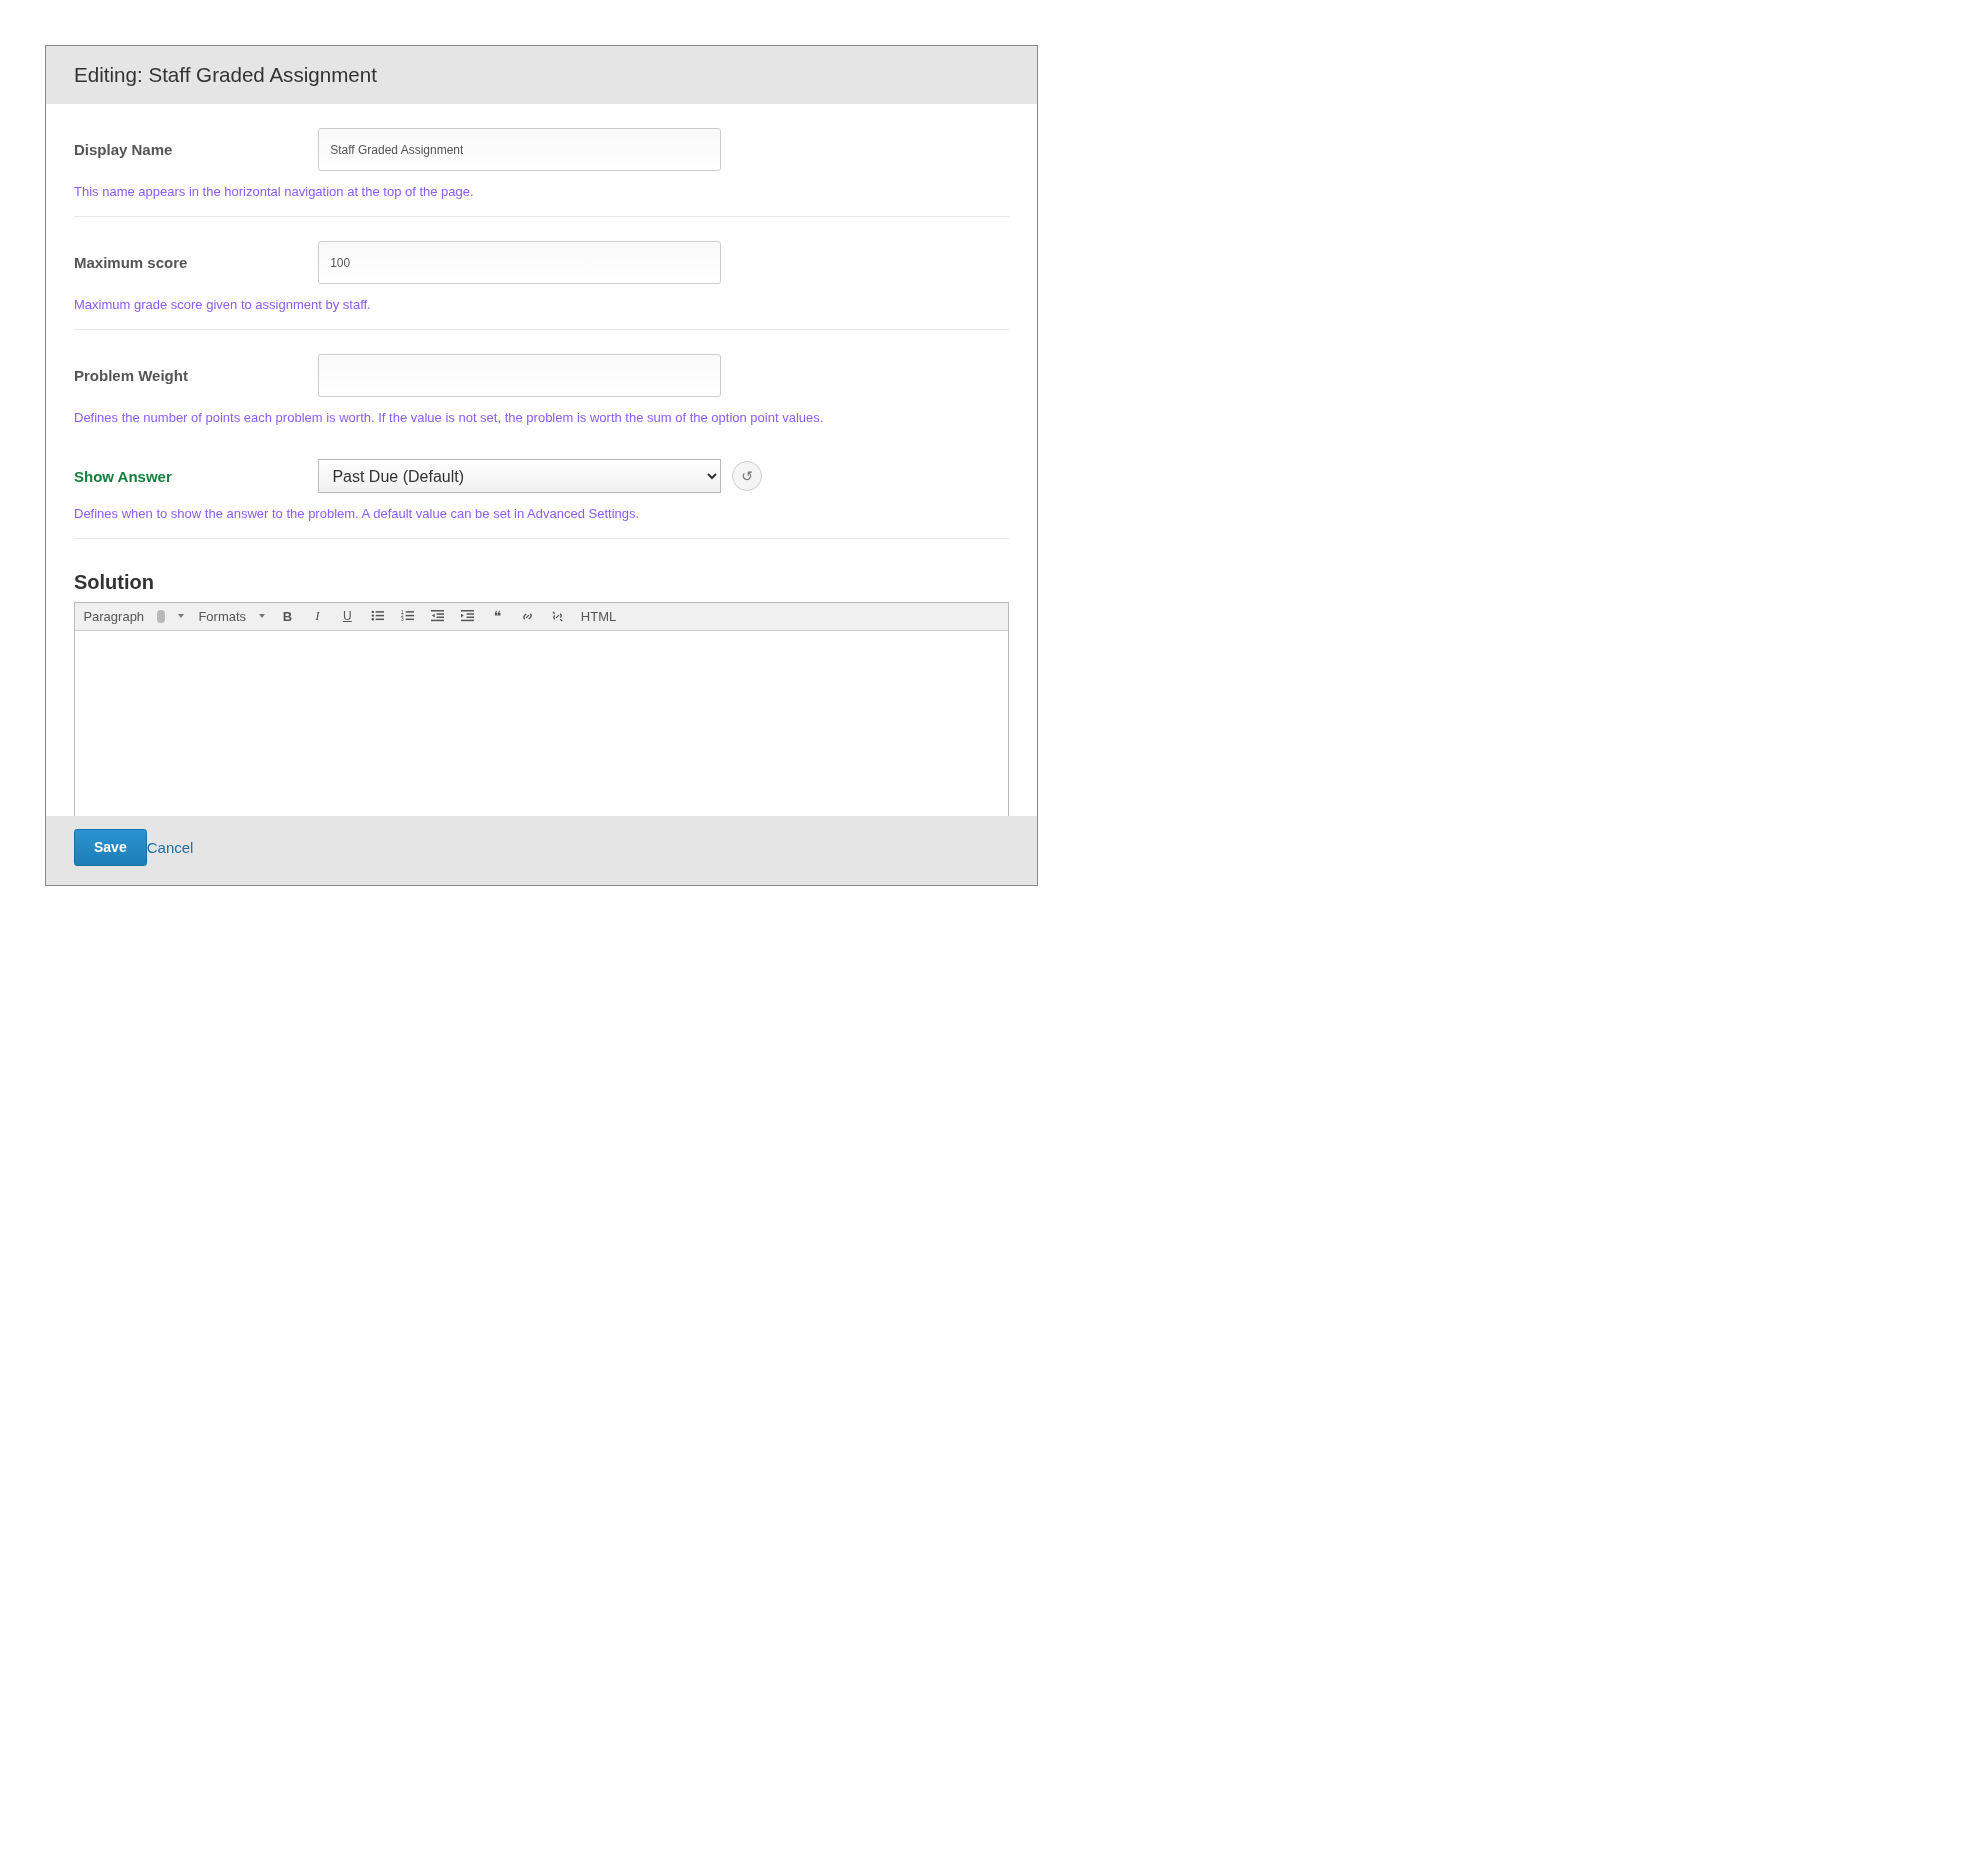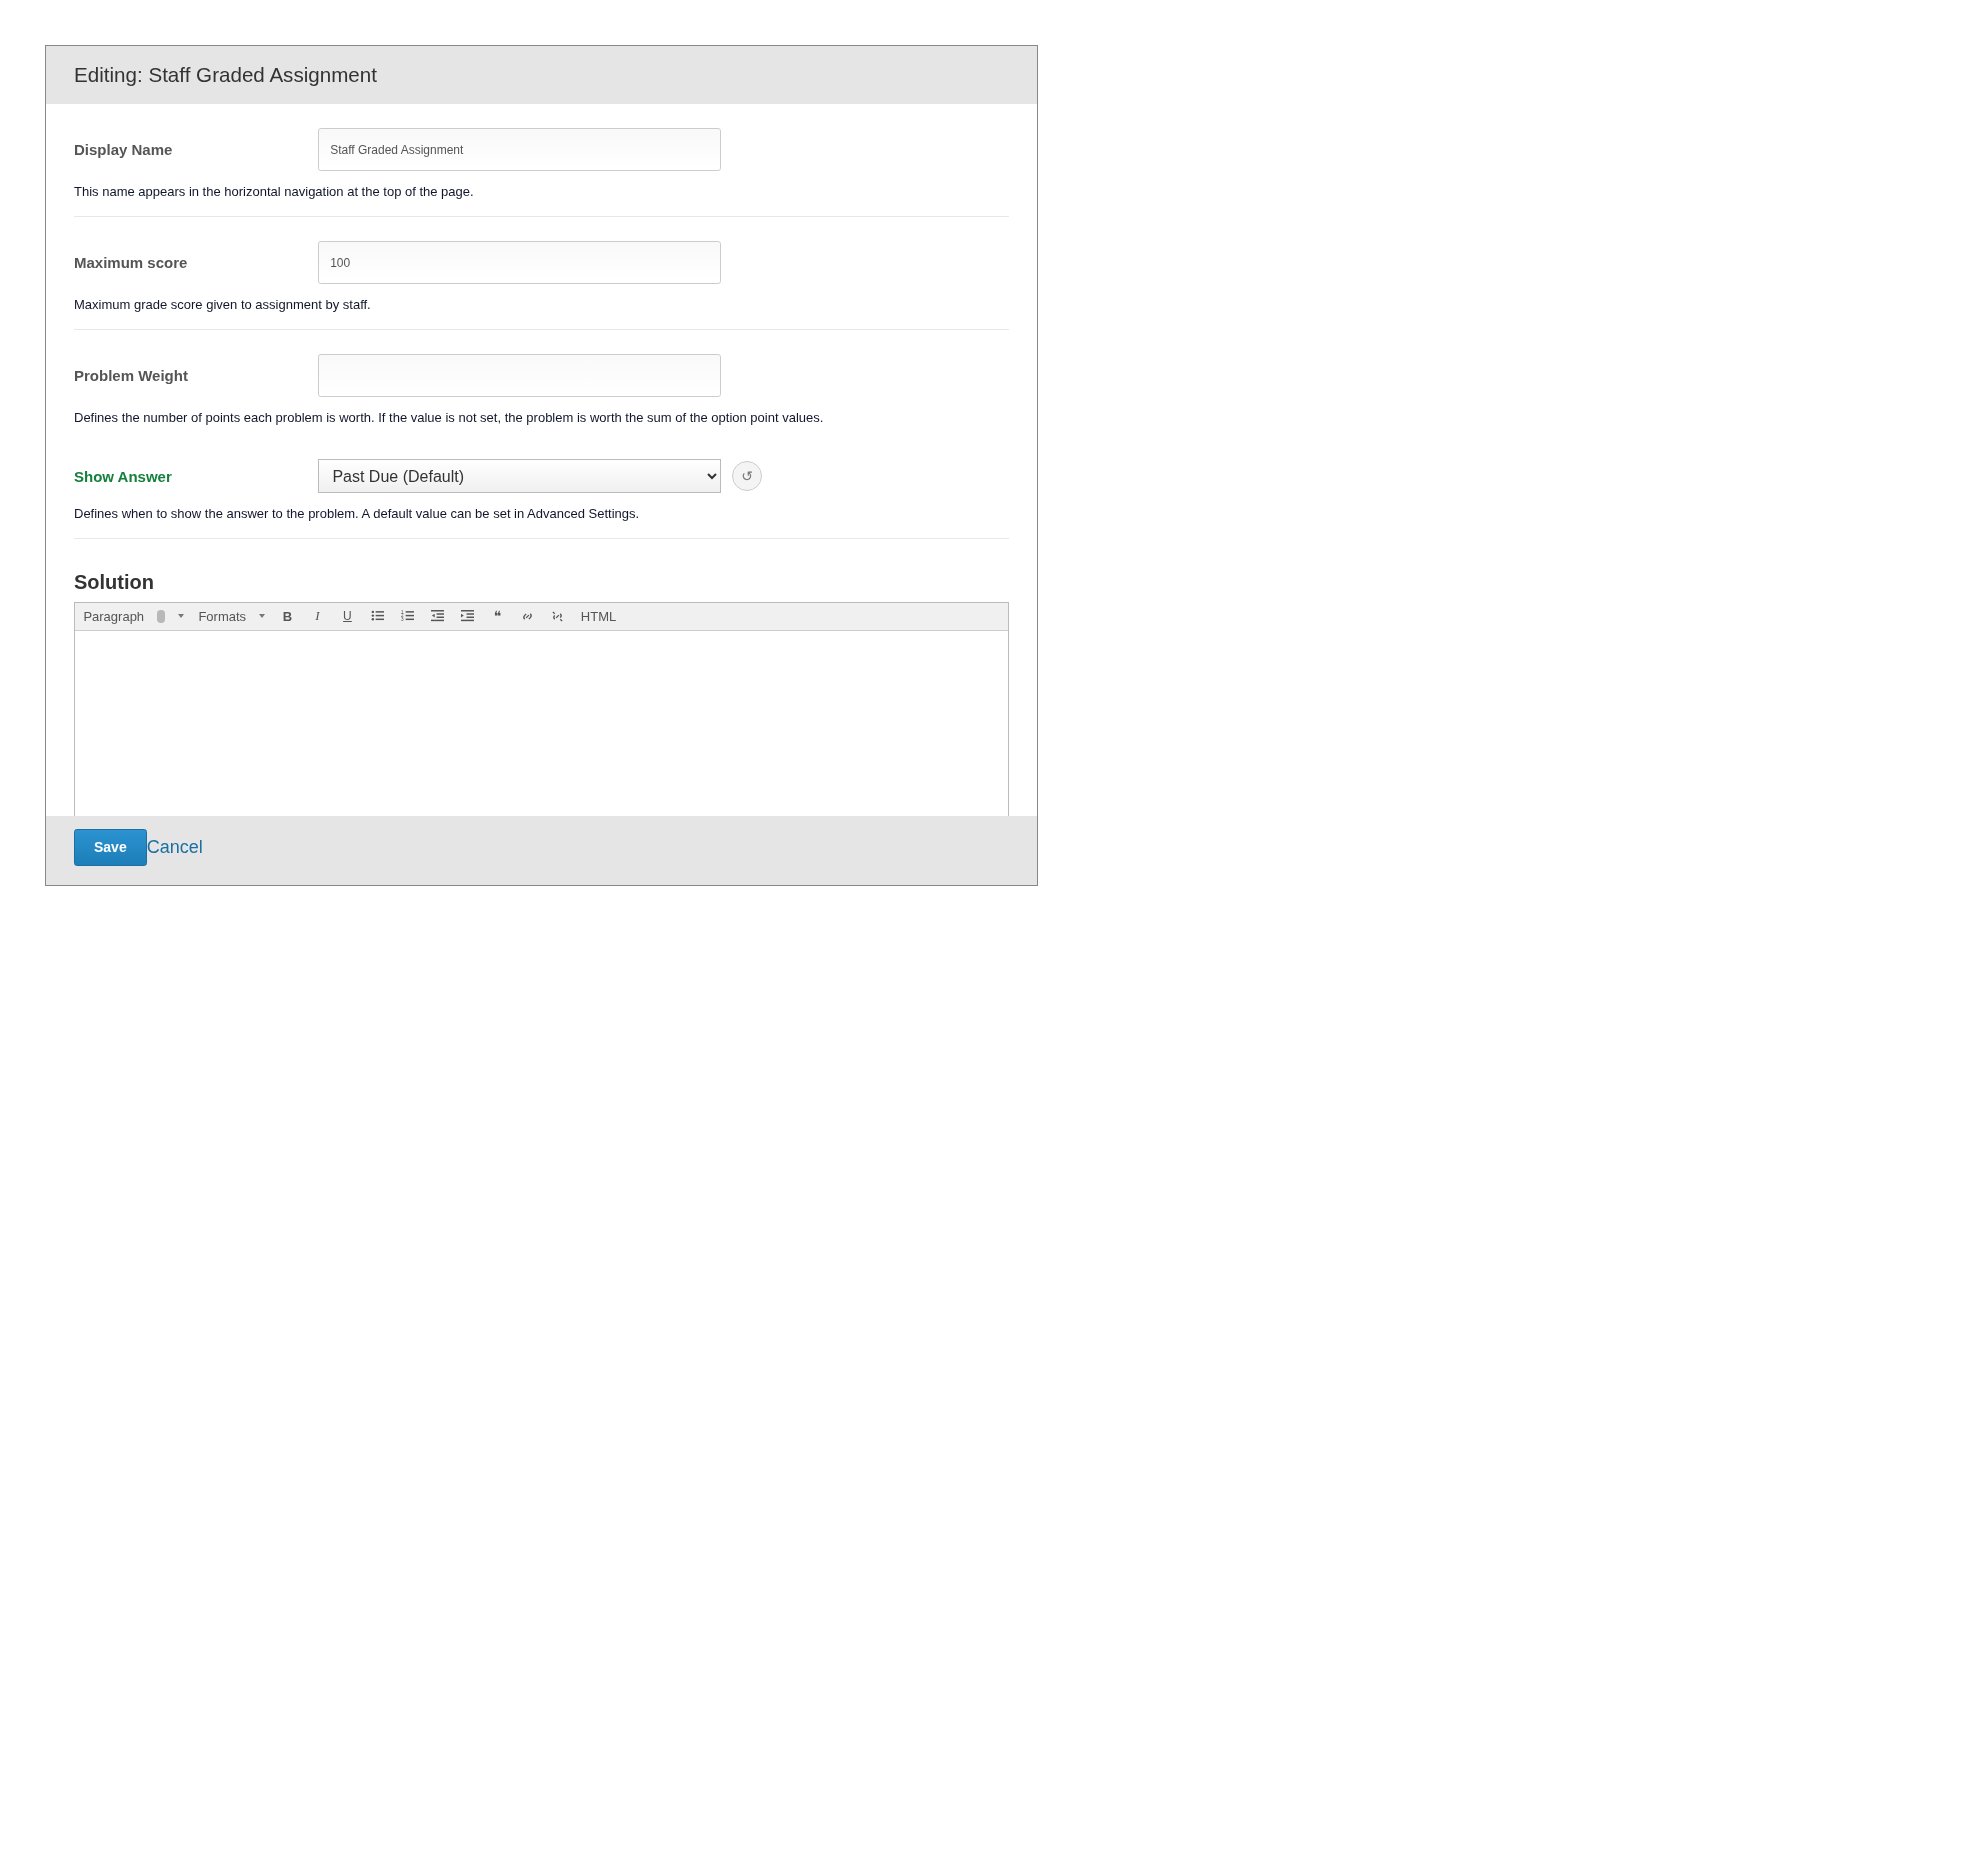--- a/index.html
+++ b/index.html
@@ -95,21 +95,21 @@
       background: #f4f4f4;
       display: flex;
       align-items: center;
       justify-content: center;
       cursor: pointer;
       color: #777;
       font-size: 14px;
     }
     .field-help {
       font-size: 13px;
-      color: #0f172a;
+      color: #8b5cf6;
       margin-top: 13px;
     }
     .solution-label {
       font-size: 20px;
       font-weight: 700;
       color: #333;
       margin-bottom: 7.5px;
       padding-top: 32px;
     }
     .editor-box {
@@ -163,21 +163,21 @@
       font-weight: 700;
       font-size: 14px;
       padding: 9.4px 19px;
       border-radius: 2.8px;
       cursor: pointer;
     }
     .btn-cancel {
       background: none;
       border: none;
       color: #1a6fa3;
-      font-size: 18px;
+      font-size: 15px;
       cursor: pointer;
     }
     .caret-down {
       width: 0;
       height: 0;
       border-left: 3.7px solid transparent;
       border-right: 3.7px solid transparent;
       border-top: 4.7px solid #777;
     }
     .paragraph-pill {

